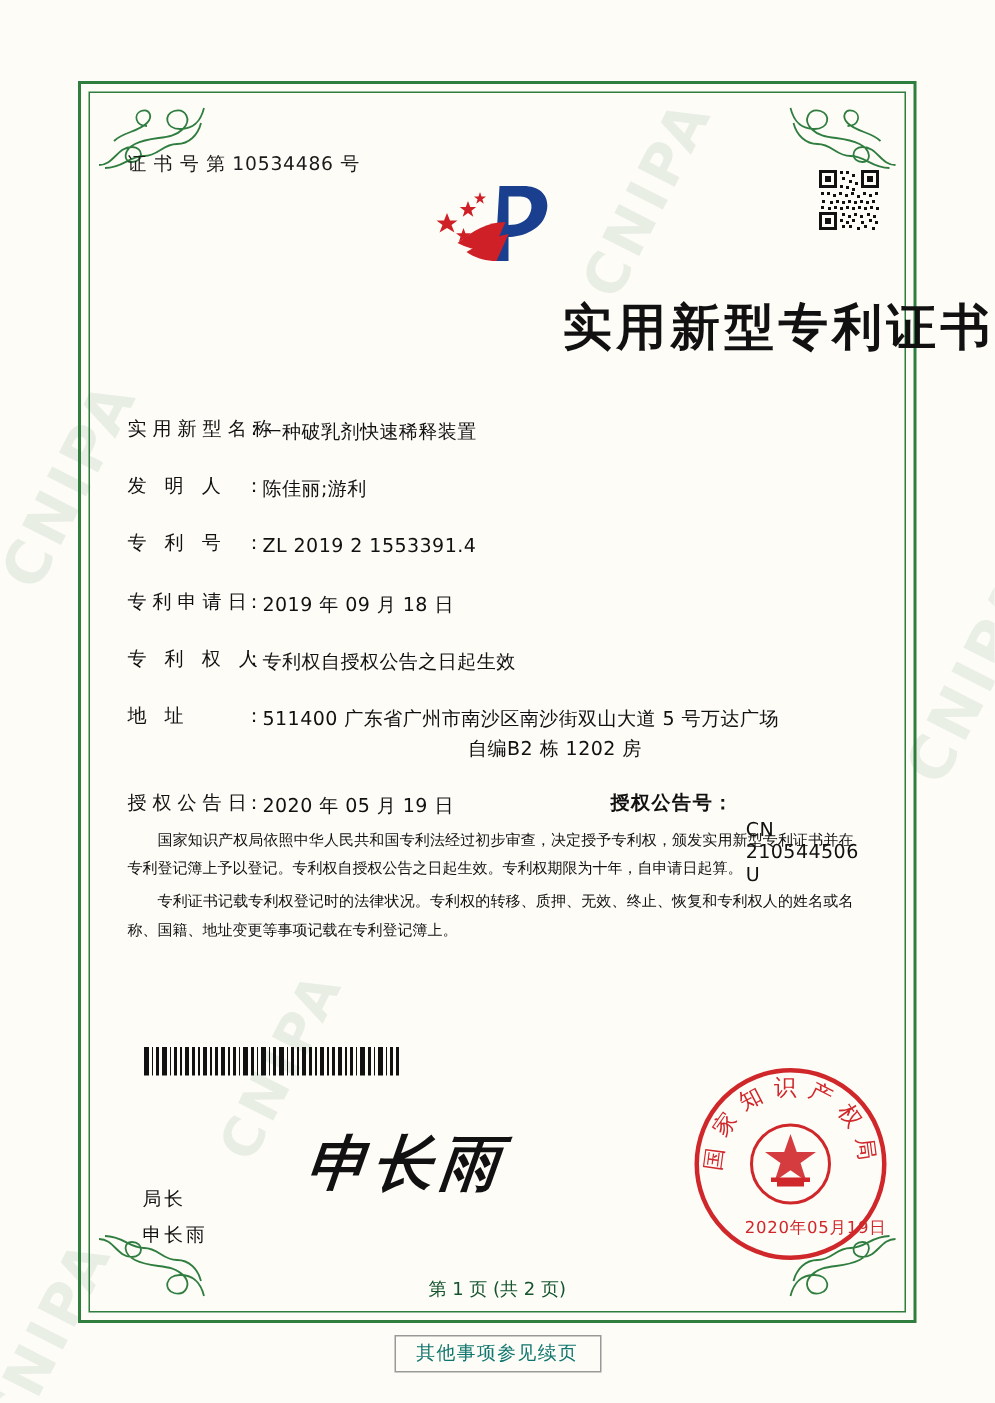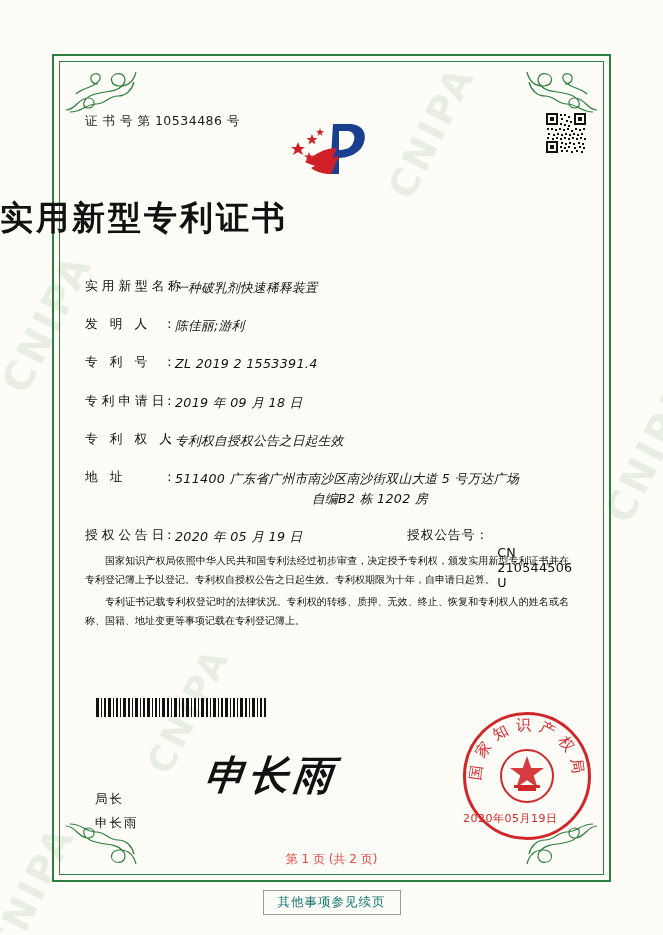--- a/index.html
+++ b/index.html
@@ -71,21 +71,21 @@
 
   
   .content {
     position: absolute;
     left: 0; right: 0; top: 0; bottom: 0;
     z-index: 3;
   }
   .cert-number {
     position: absolute;
     left: 85px;
-    top: 113px;
+    top: 101px;
     font-family: "DejaVu Sans", "Liberation Sans", sans-serif;
     font-size: 12.5px;
     color: #1a1a1a;
     letter-spacing: .5px;
   }
   .qr {
     position: absolute;
     right: 76px;
     top: 112px;
     width: 42px;
@@ -99,21 +99,21 @@
     top: 118px;
     transform: translateX(-50%);
     width: 130px;
     height: 62px;
   }
 
   .doc-title {
     position: absolute;
     left: 0; right: 0;
     top: 196px;
-    text-align: left;
+    text-align: right;
     font-family: "DejaVu Sans", sans-serif;
     font-size: 33px;
     font-weight: bold;
     color: #111;
     letter-spacing: 3px;
   }
 
   .fields {
     position: absolute;
     left: 85px;
@@ -134,31 +134,31 @@
     white-space: nowrap;
   }
   .field-colon {
     width: 12px;
     flex: none;
   }
   .field-value {
     flex: 1;
     letter-spacing: .3px;
     line-height: 1.55;
-    font-style: italic;
   }
   .field-value .sub {
     display: block;
     text-align: center;
   }
   .field-row.two-col .field-value { flex: none; width: 232px; }
   .field-label2 {
     flex: none;
     letter-spacing: 1px;
     white-space: nowrap;
+    font-weight: bold;
   }
   .field-value2 {
     flex: 1;
     padding-left: 8px;
     letter-spacing: .3px;
     margin-top: 18px;
   }
 
   .paragraphs {
     position: absolute;
@@ -220,34 +220,34 @@
     position: absolute;
     inset: 0;
     border: 3px solid #d0272b;
     border-radius: 50%;
   }
   .seal svg { position: absolute; inset: 0; width: 100%; height: 100%; }
   .seal-date {
     position: absolute;
     left: 0; right: 0;
     bottom: 14px;
-    text-align: left;
+    text-align: right;
     color: #d0272b;
     font-size: 11px;
     font-family: "DejaVu Sans", sans-serif;
     letter-spacing: .5px;
   }
 
   .page-no {
     position: absolute;
     left: 0; right: 0;
     top: 851px;
     text-align: center;
     font-size: 12px;
-    color: #ef4444;
+    color: #14532d;
   }
 
   .footer-note {
     position: absolute;
     left: 50%;
     transform: translateX(-50%);
     top: 890px;
     font-size: 12.5px;
     color: #0f766e;
     border: 1px solid #999;

